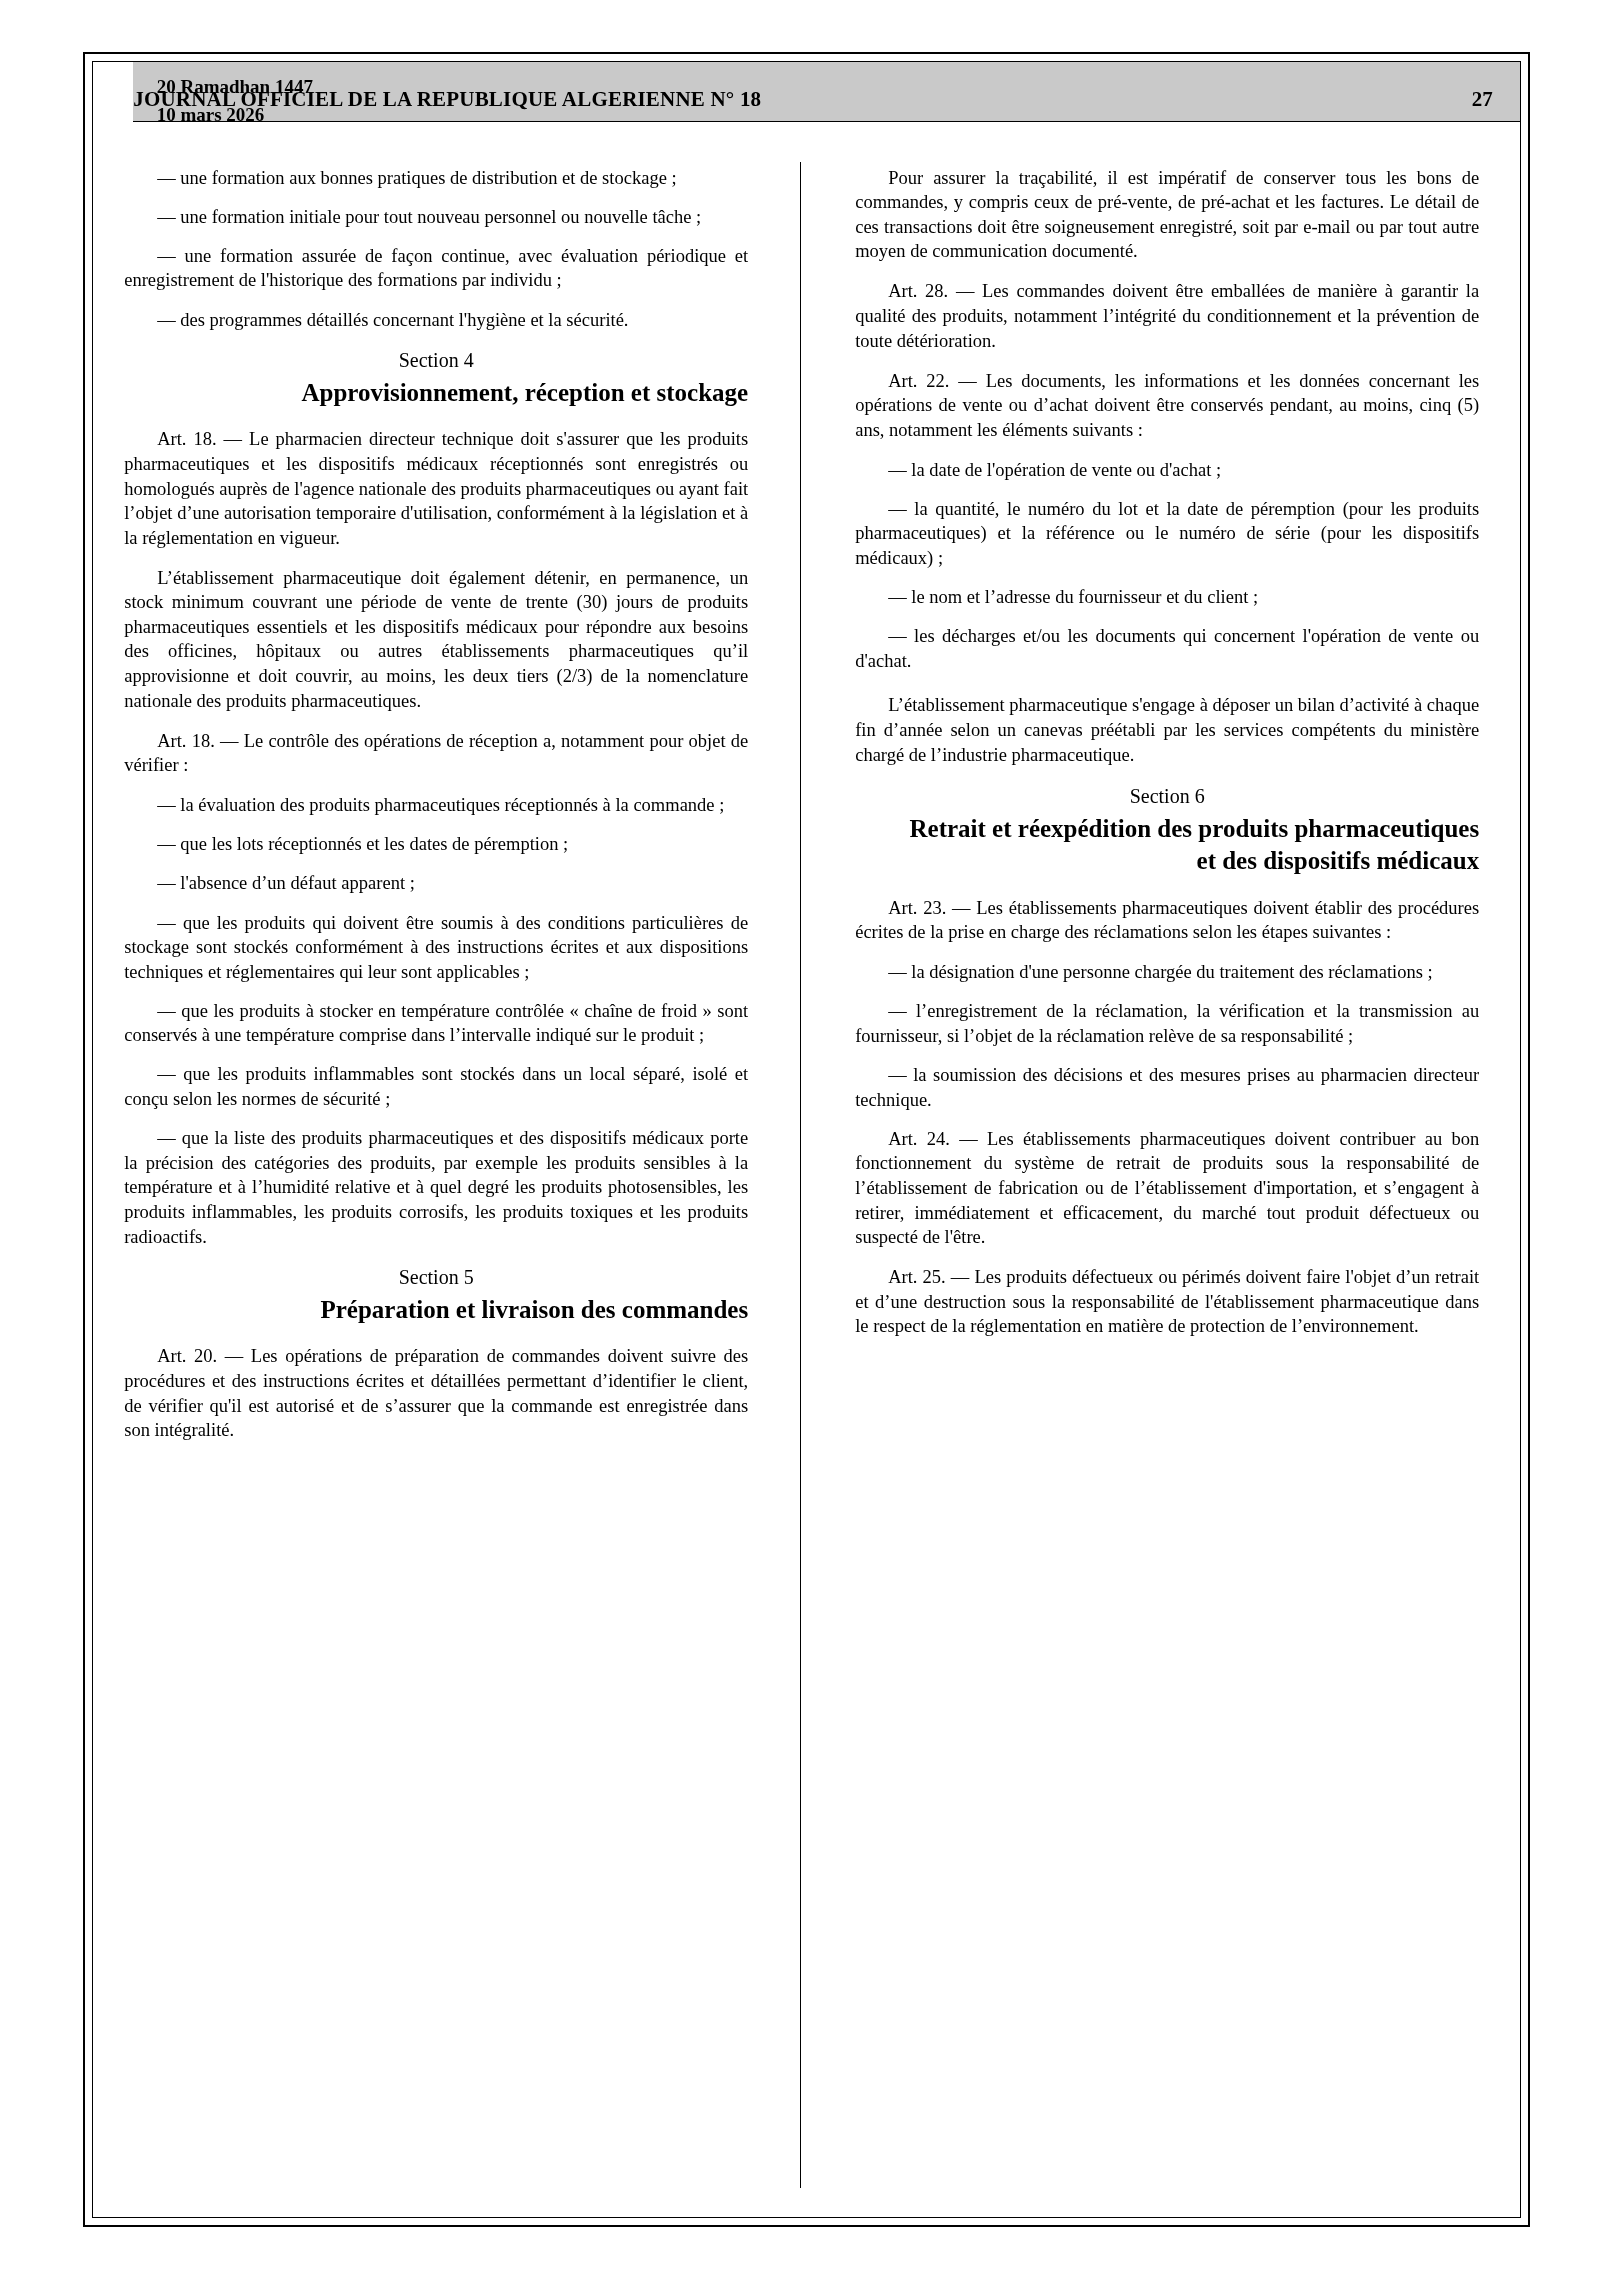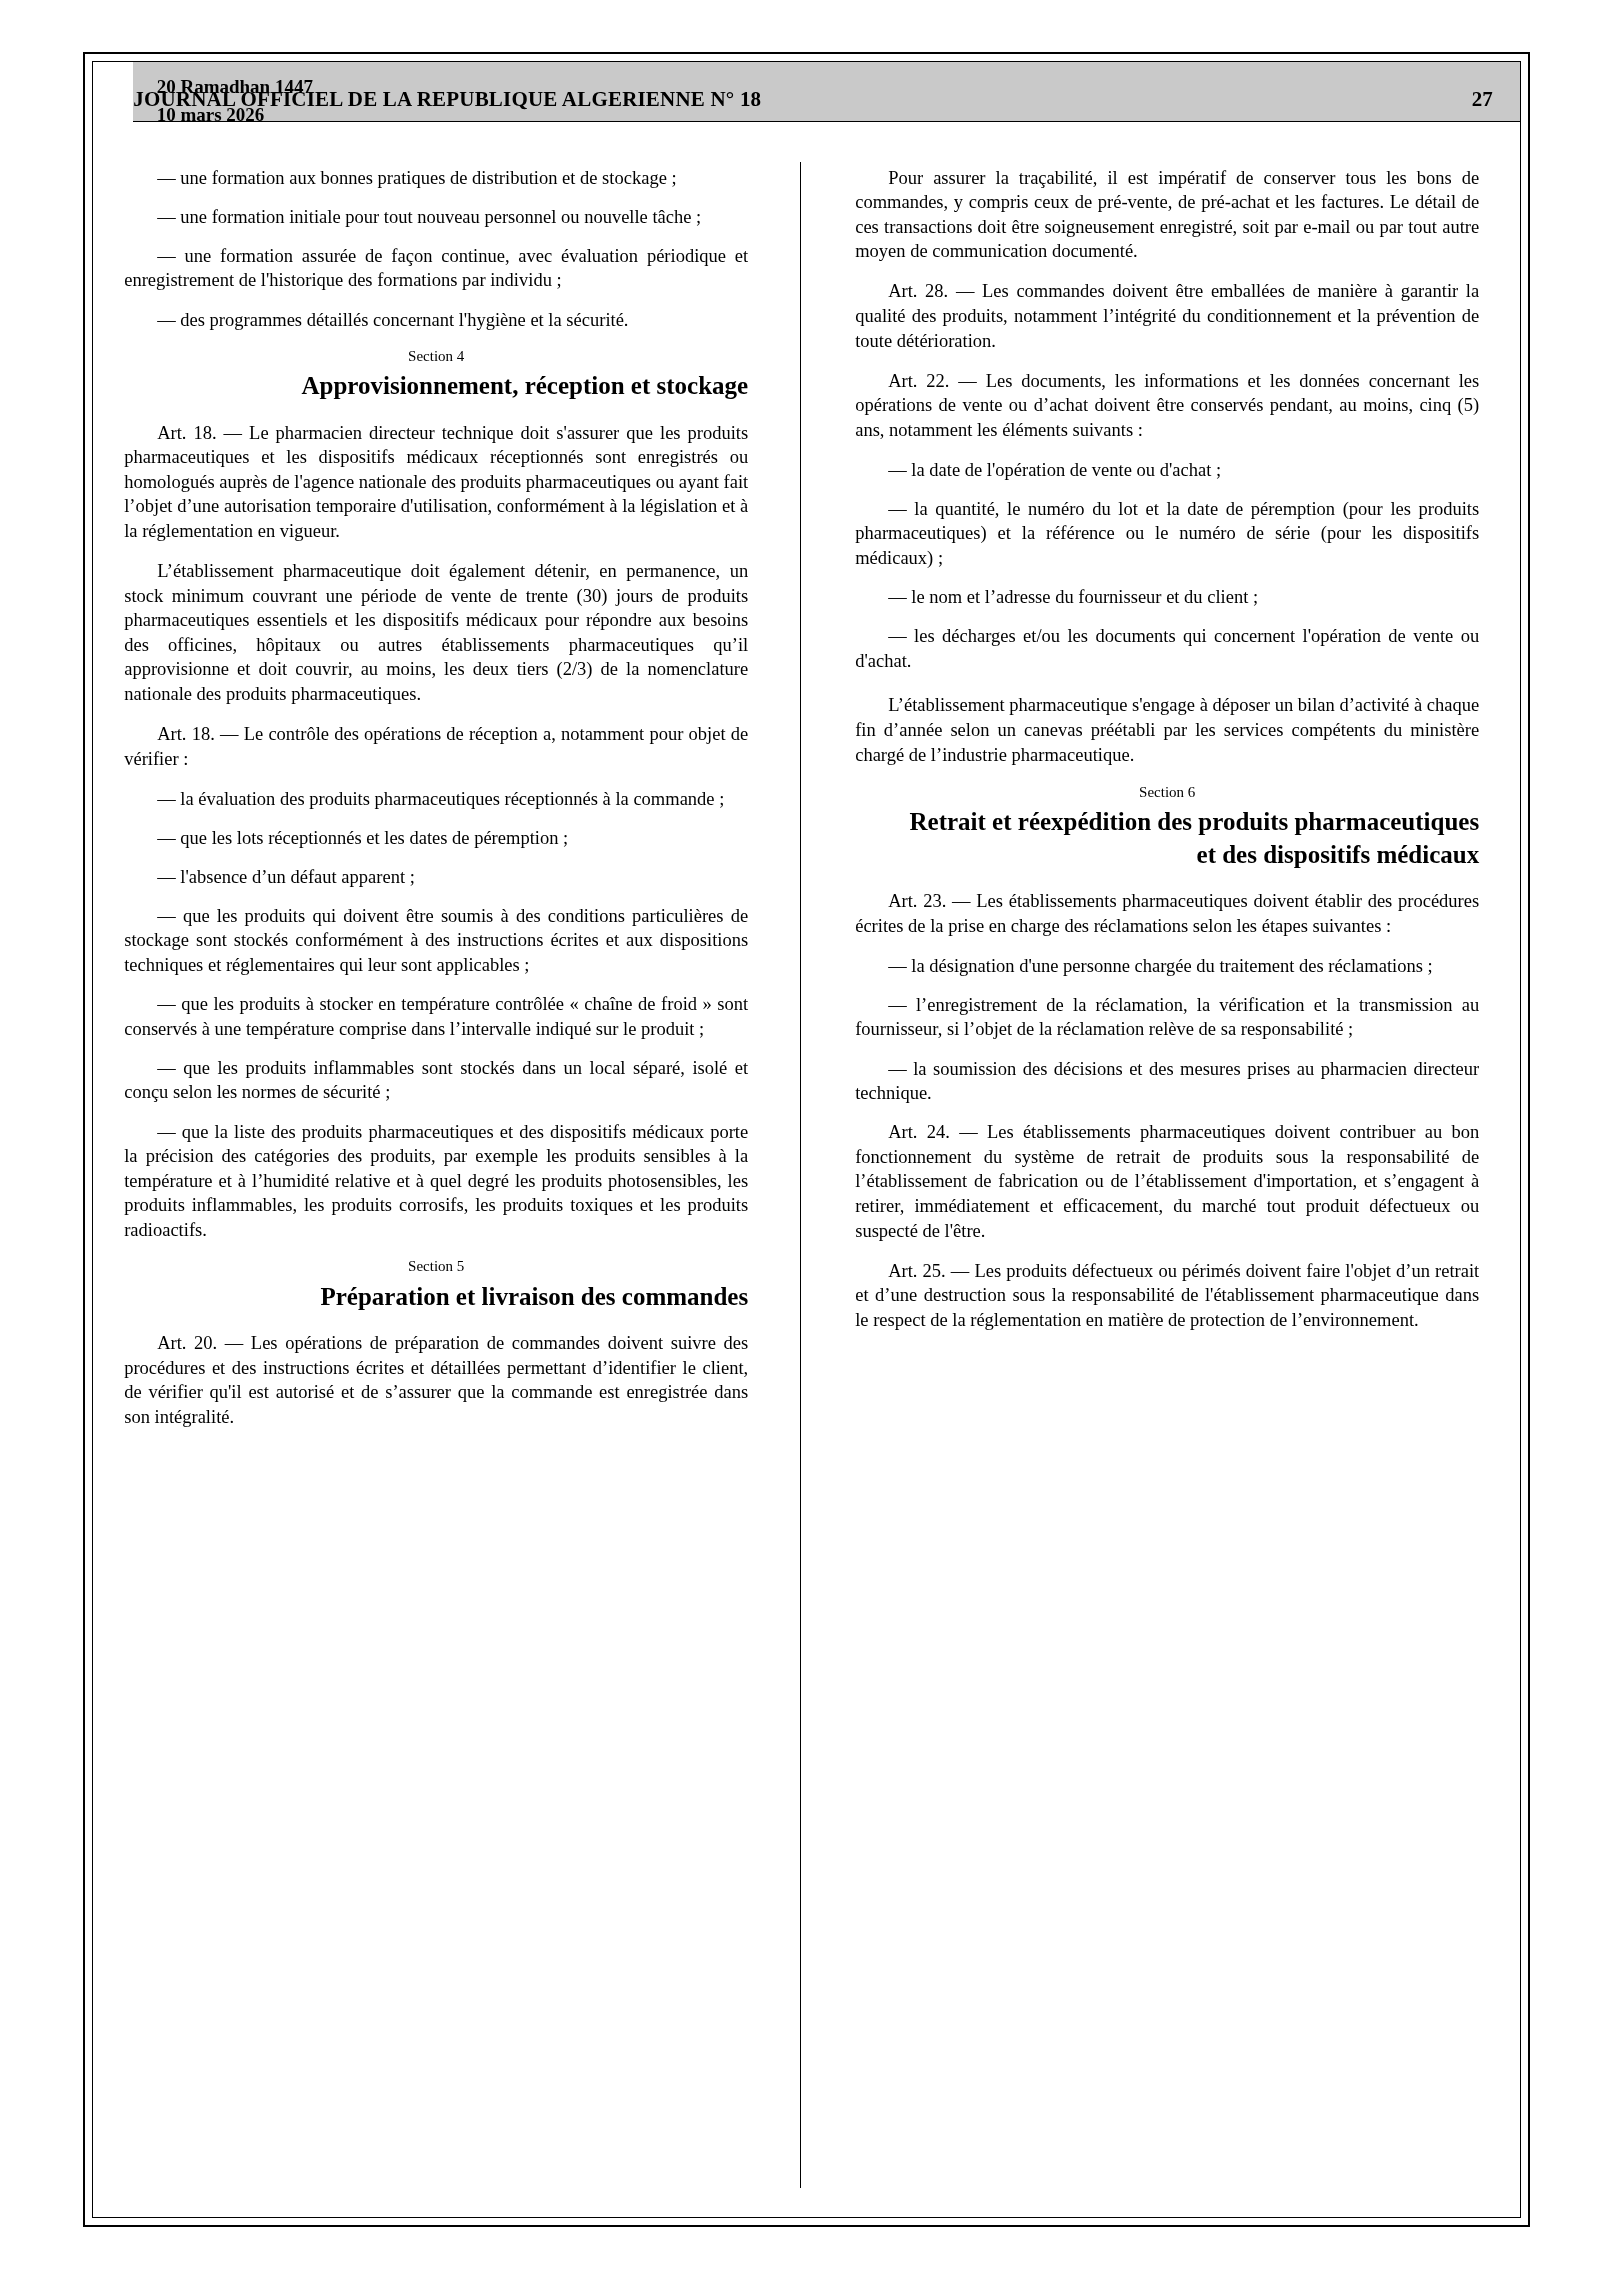--- a/index.html
+++ b/index.html
@@ -109,21 +109,21 @@
     text-indent: 33px;
     margin-bottom: 15.4px;
   }
   .dash {
     text-indent: 33px;
     margin-bottom: 14.5px;
   }
   .section-title {
     text-align: center;
     text-indent: 0;
-    font-size: 15px;
+    font-size: 20px;
     margin-top: 12.7px;
     margin-bottom: 3.6px;
   }
   .section-sub {
     text-align: right;
     text-indent: 0;
     font-weight: bold;
     font-size: 25px;
     margin-bottom: 18px;
     line-height: 1.3;

